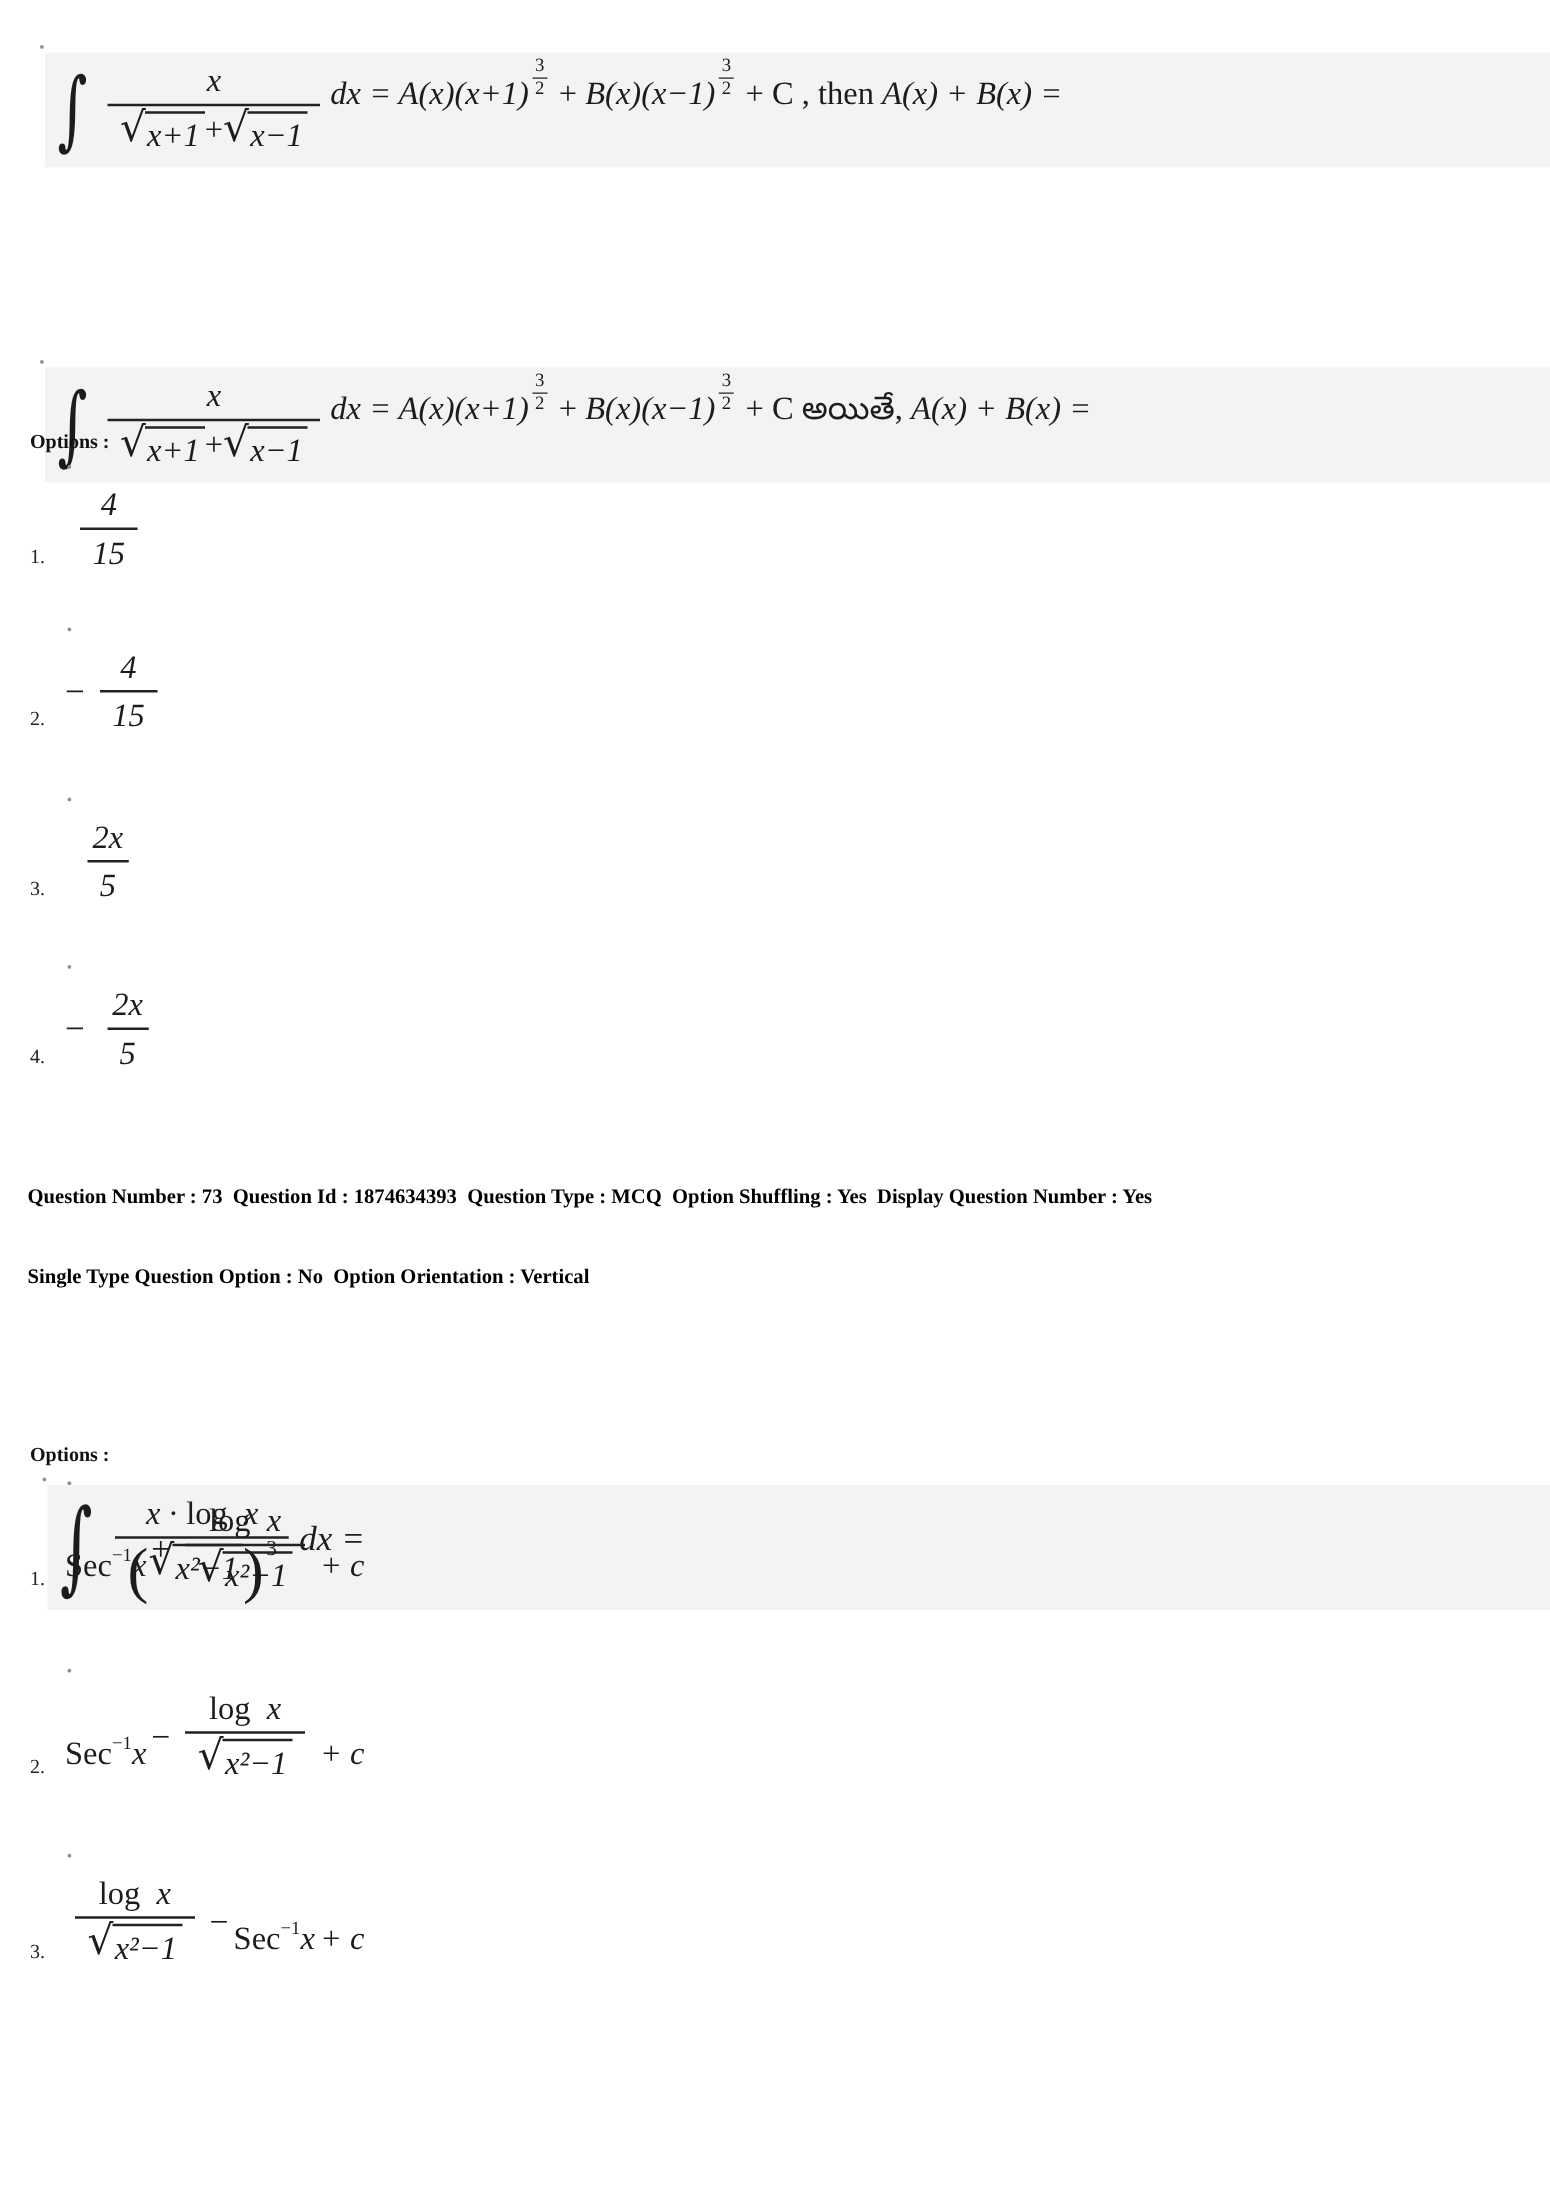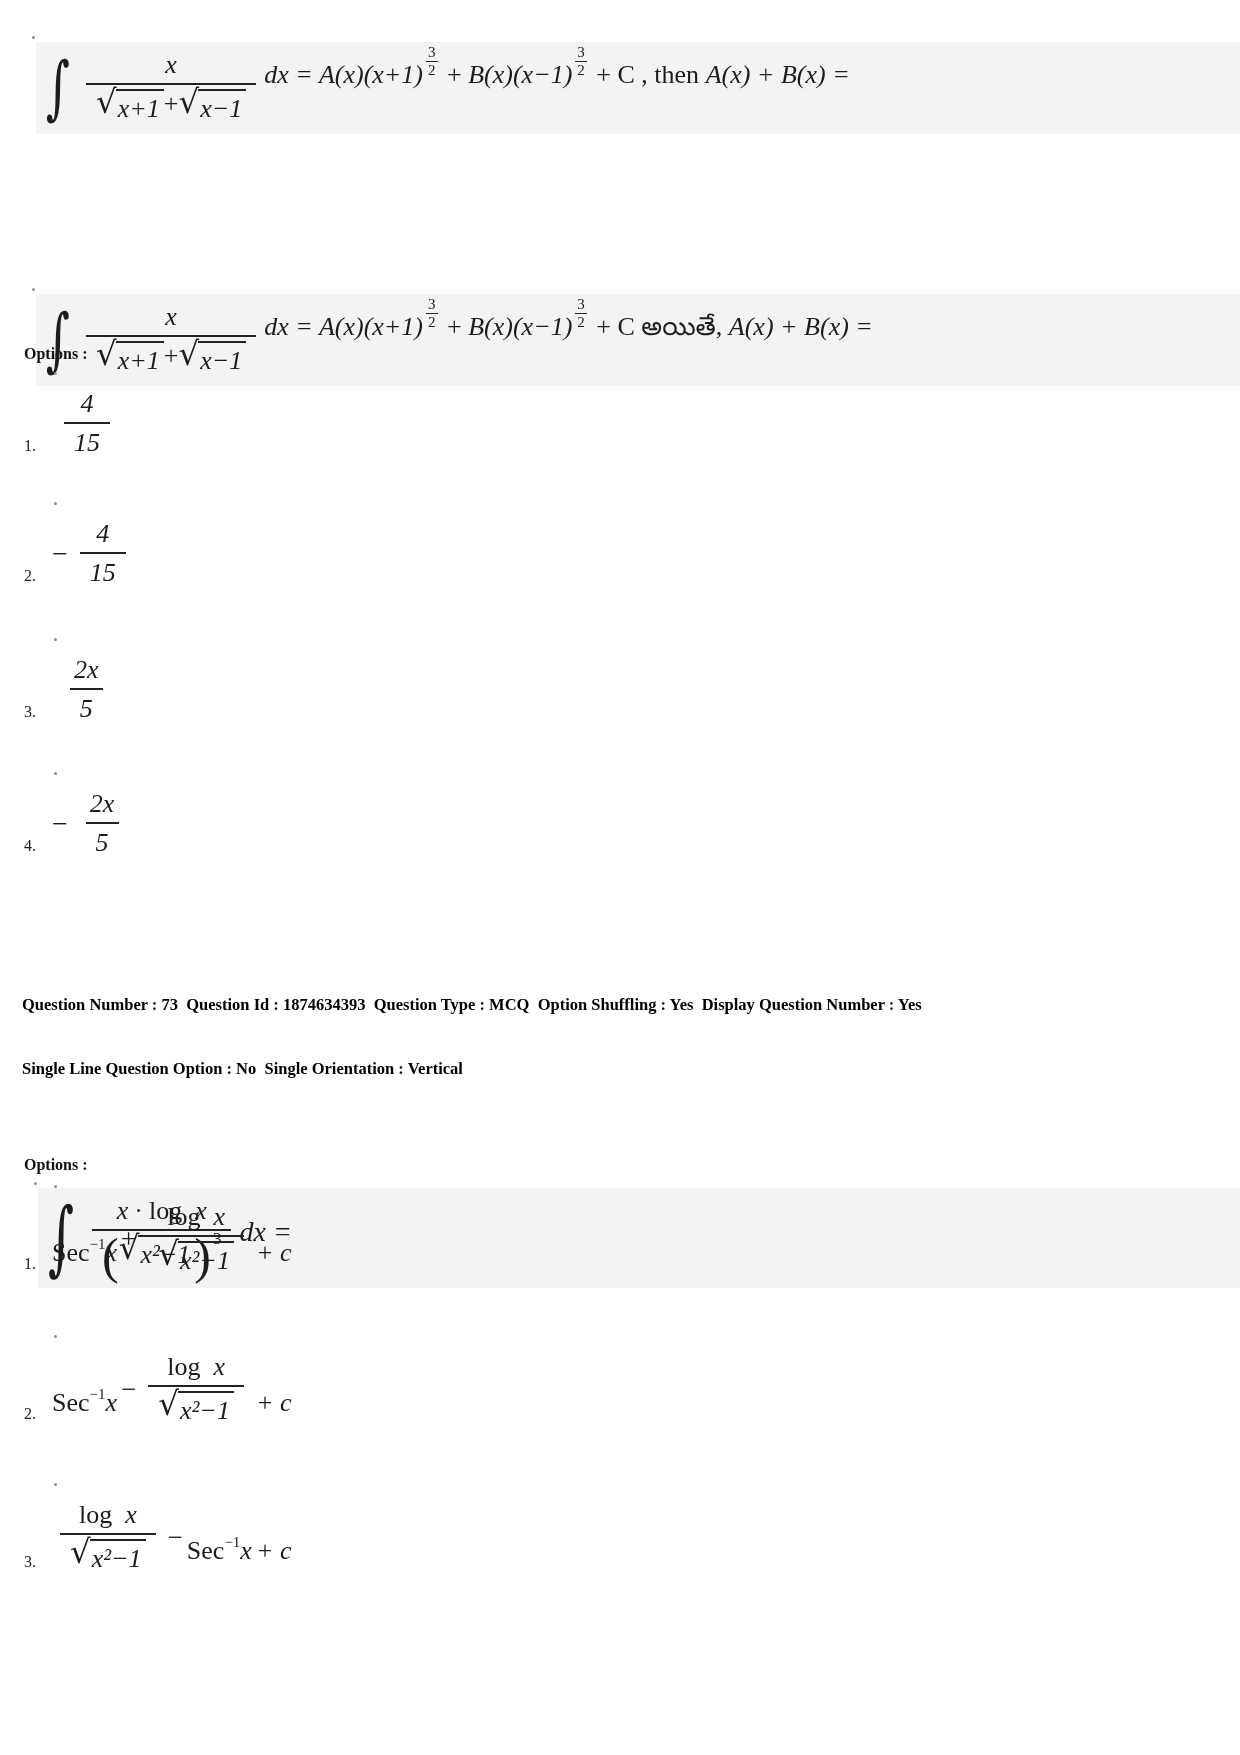--- a/index.html
+++ b/index.html
@@ -134,23 +134,23 @@
       <div class="math">
         <span class="osign up">−</span>
         <span class="frac">
             <span class="num it">2x</span>
             <span class="den it">5</span>
           </span>
       </div>
     </div>
   </div>
 
-  <div class="meta abs" style="left:22px;top:951px;width:1180px;">
+  <div class="meta abs" style="left:22px;top:903px;width:1180px;">
     <div>Question Number : 73  Question Id : 1874634393  Question Type : MCQ  Option Shuffling : Yes  Display Question Number : Yes</div>
-    <div>Single Line Question Option : No  Single Orientation : Vertical</div>
+    <div>Single Type Question Option : No  Option Orientation : Vertical</div>
   </div>
 
   <section class="eqblock abs dotted" style="left:38px;top:1004px;">
     <div class="math">
       <span class="int big">∫</span>
       <span class="frac">
         <span class="num"><span class="it">x</span><span class="up mdot">·</span><span class="up fn">log</span><span class="it">x</span></span>
         <span class="den q73den">
           <span class="bigp">(</span>
           <span class="sqrt"><span class="sqsym">√</span><span class="sqbody it">x²−1</span></span>

